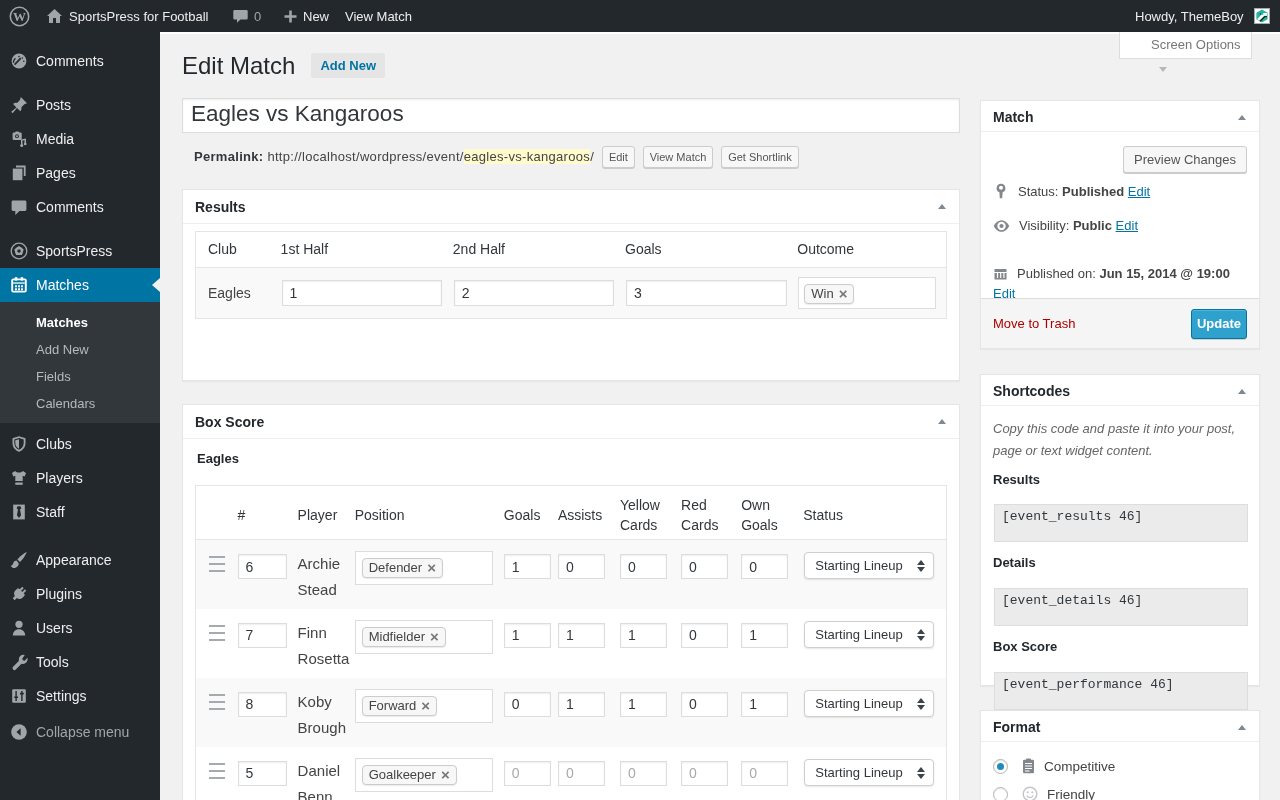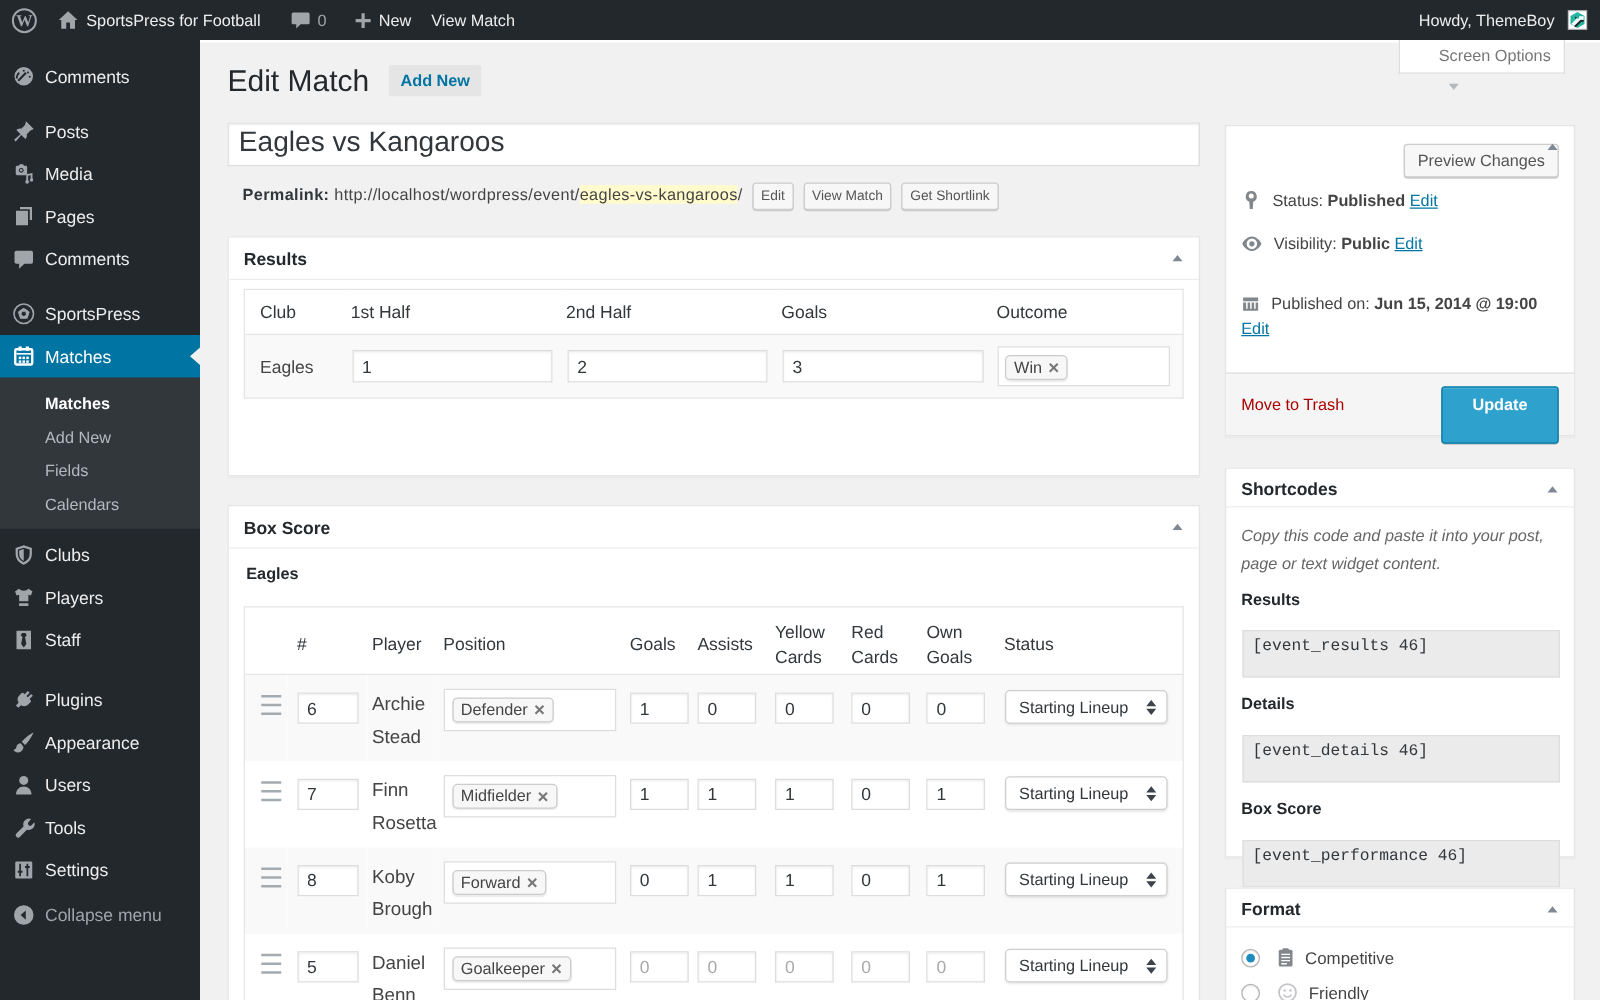--- a/index.html
+++ b/index.html
@@ -55,21 +55,21 @@
 .handle i { display:block; height:2px; background:#a5aaaf; margin-bottom:5px; }
 .selstat { position:relative; width:130px; height:27px; background:#fff; border:1px solid #cfcfcf; border-radius:4px; box-shadow:0 1px 2px rgba(0,0,0,.1); font-size:13px; color:#32373c; line-height:25px; padding-left:10px; white-space:nowrap; }
 .selstat .ar { position:absolute; right:8px; top:7px; }
 .selstat .ar b { display:block; border-left:4px solid transparent; border-right:4px solid transparent; }
 .selstat .ar b.u { border-bottom:5px solid #3c434a; margin-bottom:2px; }
 .selstat .ar b.d { border-top:5px solid #3c434a; }
 
 .col2 { font-size:13px; }
 a.elink { color:#0074a2; text-decoration:underline; }
 .btn2 { display:inline-block; height:27px; line-height:25px; padding:0 10px; border:1px solid #ccc; background:#f7f7f7; border-radius:3px; color:#555; font-size:13px; text-decoration:none; box-shadow:0 1px 0 #ccc; }
-.btn-primary { display:inline-block; height:46px; line-height:28px; padding:0 24px; background:#2ea2cc; border:1px solid #0074a2; border-radius:3px; color:#fff; font-size:13px; font-weight:600; text-decoration:none; box-shadow:inset 0 1px 0 rgba(120,200,230,.5), 0 1px 0 rgba(0,0,0,.15); }
+.btn-primary { display:inline-block; height:30px; line-height:28px; padding:0 5px; background:#2ea2cc; border:1px solid #0074a2; border-radius:3px; color:#fff; font-size:13px; font-weight:600; text-decoration:none; box-shadow:inset 0 1px 0 rgba(120,200,230,.5), 0 1px 0 rgba(0,0,0,.15); }
 .micon { display:inline-block; vertical-align:-3px; margin-right:9px; }
 .code { height:38px; background:#ebebeb; border:1px solid #ddd; font-family:"Liberation Mono",monospace; font-size:13px; color:#32373c; line-height:24px; padding-left:7px; margin:0 0 0 1px; width:254px; }
 .radio { display:inline-block; width:15px; height:15px; border:1px solid #b4b4b4; border-radius:50%; background:#fff; position:relative; vertical-align:-3px; box-shadow:inset 0 1px 1px rgba(0,0,0,.1); }
 .radio.on:after { content:""; position:absolute; left:3px; top:3px; width:7px; height:7px; border-radius:50%; background:#1e8cbe; }
 
 .bsr td { vertical-align:top; }
 .hcell { padding:16px 0 0 13px; }
 .ncell { padding-top:14px; }
 .ncell input.stat { width:47px; height:25px; margin-left:5px; }
 .pcell { padding:11px 0 0 4px; line-height:26px; font-size:15px; color:#444; }
@@ -213,30 +213,30 @@
   <div class="mi">
       <svg width="20" height="20" viewBox="0 0 20 20">
         <path d="M4.2 2.6 h11.6 V17.4 H4.2 z" fill="#a0a5aa"></path>
         <path d="M8.6 4.3 h2.8 l1 2 -1.4 1.3 1.1 5.6 -2.1 2.8 -2.1-2.8 1.1-5.6 L7.6 6.3 z" fill="#23282d"></path>
       </svg>
       <span class="t">Staff</span>
     </div>
   <div class="sep" style="height:14px"></div>
   <div class="mi">
       <svg width="20" height="20" viewBox="0 0 20 20">
-        <path transform="rotate(45 10 10)" d="M7.2 2.5 v3.7 h-1 a1.3 1.3 0 0 0 -1.3 1.3 v2.6 c0 2.2 1.6 4 3.7 4.3 v3.1 h2.8 v-3.1 c2.1-.3 3.7-2.1 3.7-4.3 V7.5 a1.3 1.3 0 0 0 -1.3-1.3 h-1 V2.5 h-2 v3.7 H9.2 V2.5 z" fill="#a0a5aa"></path>
-      </svg>
-      <span class="t">Plugins</span>
-    </div>
-  <div class="mi">
-      <svg width="20" height="20" viewBox="0 0 20 20">
         <path d="M17.8 2 c-3 1.3-7.5 5-9.4 7.4 l2.6 2.6 C13.4 10 16.6 5 17.8 2 z" fill="#a0a5aa"></path>
         <path d="M7.6 10.6 c-1.8 0-3 1.1-3.5 2.9 -.4 1.4-1.1 2.1-2.4 2.4 1.2 1.7 3 2.4 4.8 1.8 2-.7 3.1-2.2 3.3-4.2 z" fill="#a0a5aa"></path>
       </svg>
       <span class="t">Appearance</span>
+    </div>
+  <div class="mi">
+      <svg width="20" height="20" viewBox="0 0 20 20">
+        <path transform="rotate(45 10 10)" d="M7.2 2.5 v3.7 h-1 a1.3 1.3 0 0 0 -1.3 1.3 v2.6 c0 2.2 1.6 4 3.7 4.3 v3.1 h2.8 v-3.1 c2.1-.3 3.7-2.1 3.7-4.3 V7.5 a1.3 1.3 0 0 0 -1.3-1.3 h-1 V2.5 h-2 v3.7 H9.2 V2.5 z" fill="#a0a5aa"></path>
+      </svg>
+      <span class="t">Plugins</span>
     </div>
   <div class="mi">
       <svg width="20" height="20" viewBox="0 0 20 20">
         <circle cx="10" cy="6.3" r="3.6" fill="#a0a5aa"></circle>
         <path d="M3.8 17.5 c0-3.7 2.7-6.3 6.2-6.3 s6.2 2.6 6.2 6.3 z" fill="#a0a5aa"></path>
       </svg>
       <span class="t">Users</span>
     </div>
   <div class="mi">
       <svg width="20" height="20" viewBox="0 0 20 20">
@@ -486,20 +486,21 @@
                     <b class="d"></b>
                   </span></div>
               </td>
         </tr>
       </tbody>
         </table>
     </div>
   </div>
 
   <div class="postbox col2" id="pb-match" style="left:820px; top:68px; width:280px; height:249px;">
+    <h3>Match</h3>
       <span class="toggle"></span>
     <div style="padding:0 12px;">
       <div style="text-align:right; padding-top:14px; height:41px;"><a class="btn2" href="#">Preview Changes</a></div>
       <p style="margin-top:10px; line-height:14px;"><svg class="micon" width="16" height="16" viewBox="0 0 16 16">
             <path d="M8 .8 a4.4 4.4 0 0 1 1.6 8.5 L9.2 15.2 H6.8 L6.4 9.3 A4.4 4.4 0 0 1 8 .8 z M8 2.8 a2 2 0 1 0 0 4 a2 2 0 0 0 0-4 z" fill="#82878c"></path>
           </svg>Status: <b>Published</b> <a class="elink" href="#">Edit</a></p>
       <p style="margin-top:20px; line-height:14px;"><svg class="micon" width="17" height="14" viewBox="0 0 17 14">
             <path d="M8.5 1.2 C4.6 1.2 1.6 5 .8 7 c.8 2 3.8 5.8 7.7 5.8 S15.4 9 16.2 7 C15.4 5 12.4 1.2 8.5 1.2 z M8.5 11.2 A4.2 4.2 0 1 1 8.5 2.8 a4.2 4.2 0 0 1 0 8.4 z" fill="#82878c"></path>
             <circle cx="8.5" cy="7" r="2.1" fill="#82878c"></circle>
           </svg>Visibility: <b>Public</b> <a class="elink" href="#">Edit</a></p>

